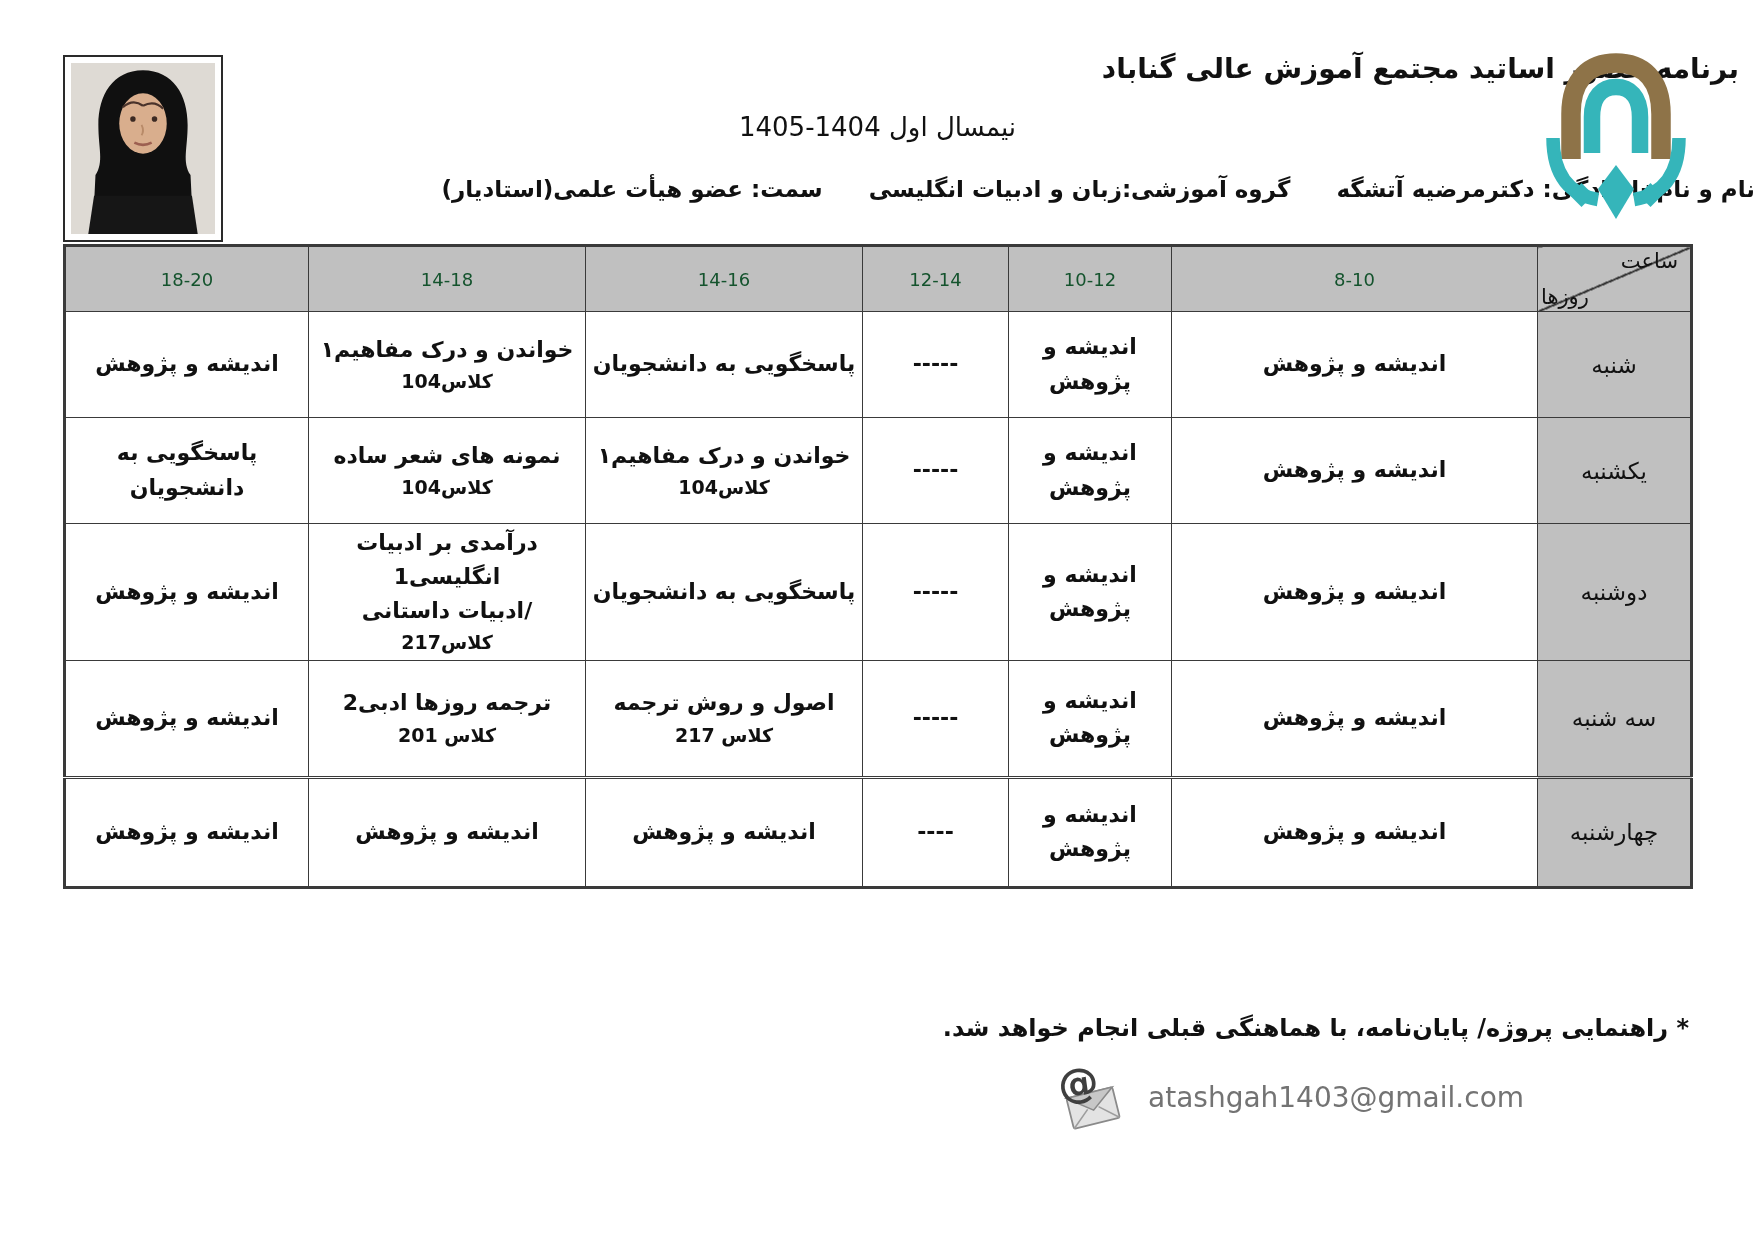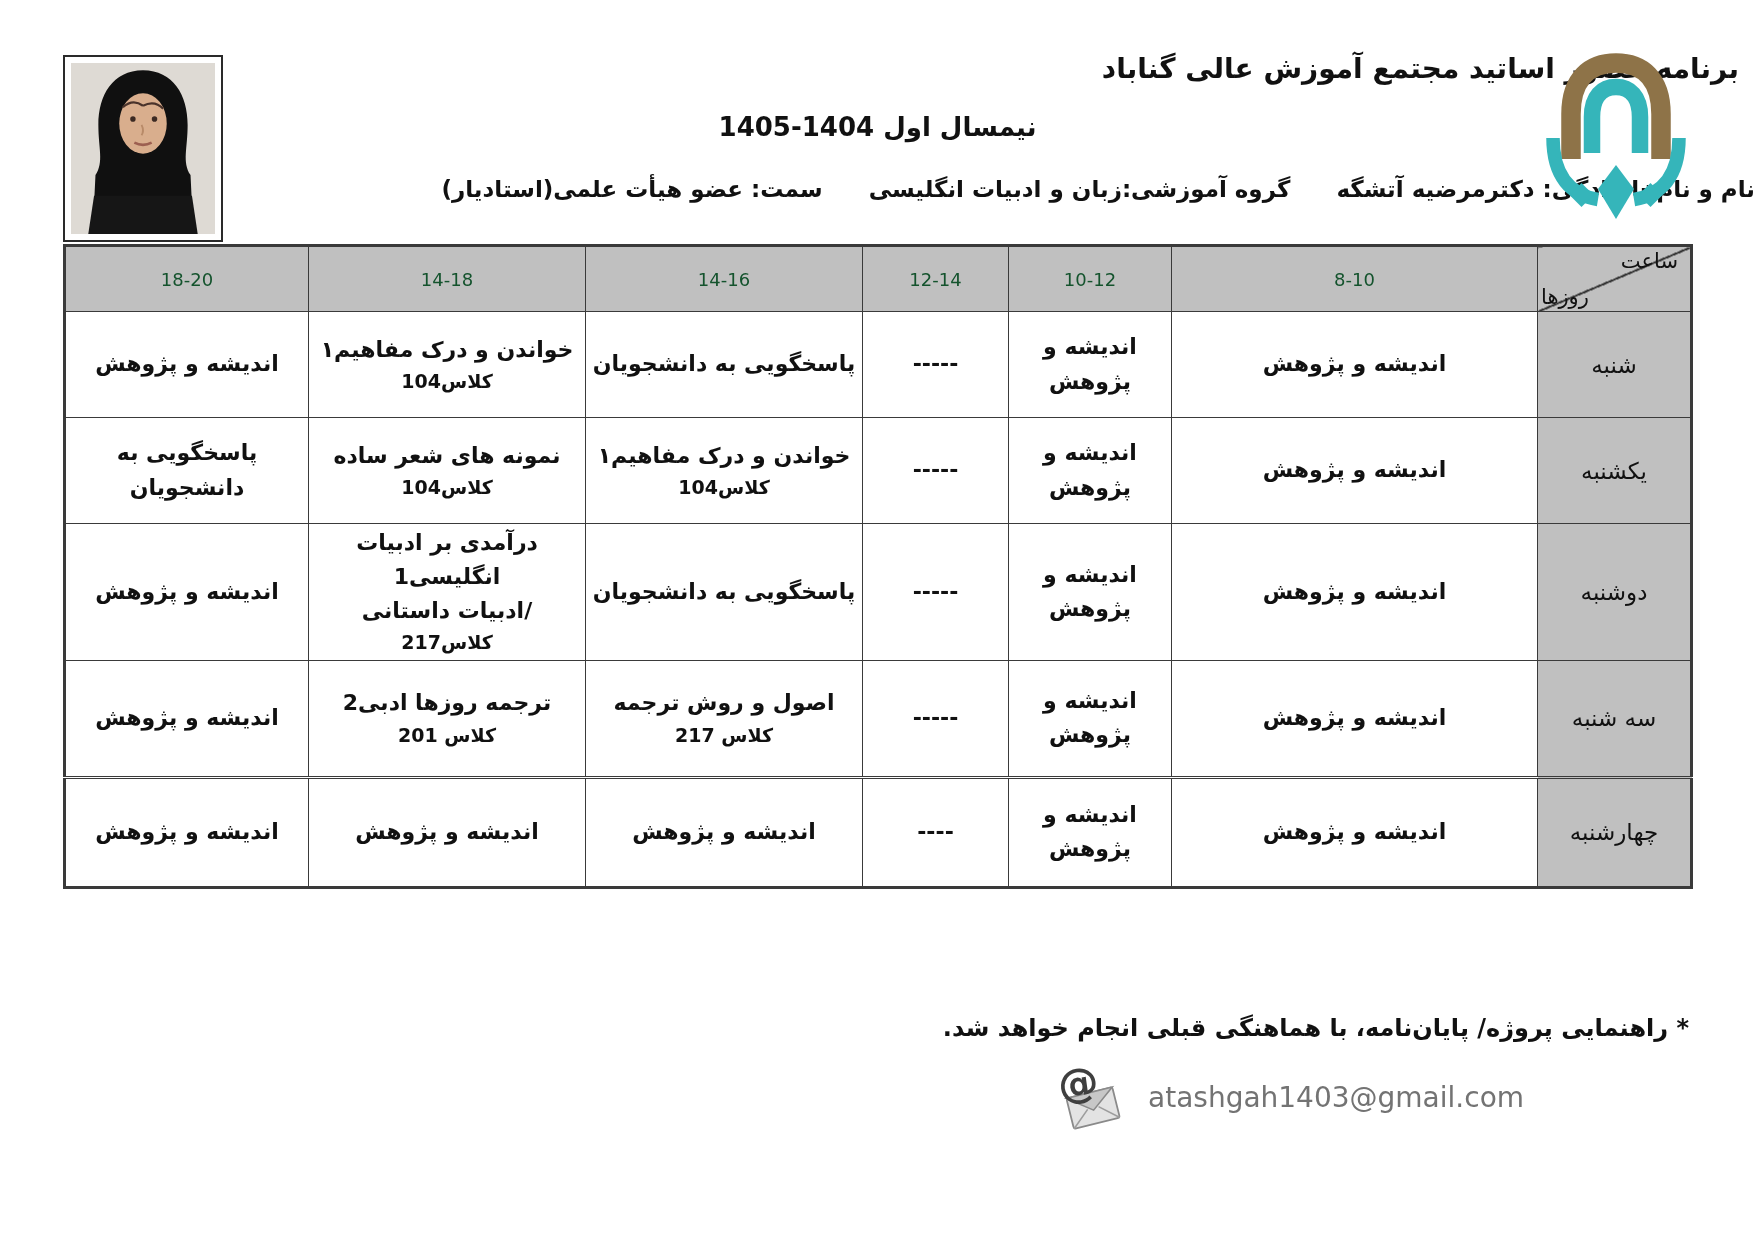--- a/index.html
+++ b/index.html
@@ -21,21 +21,21 @@
     background:#fff;border:2px solid #2a2a2a;padding:6px;
   }
   .photo-frame svg{width:100%;height:100%;display:block;}
 
   .page-title{
     position:absolute;top:52px;left:0;right:16px;text-align:right;
     font-size:28px;font-weight:bold;direction:rtl;
   }
   .semester{
     position:absolute;top:112px;left:0;right:0;text-align:center;
-    font-size:26px;font-weight:bold;direction:rtl;
+    font-size:26px;font-weight:normal;direction:rtl;
   }
   .info-line{
     position:absolute;top:176px;left:0;right:0;text-align:right;
     font-size:23px;font-weight:bold;direction:rtl;white-space:nowrap;
   }
   .info-line .seg{margin-left:38px;}
   .info-line .seg:last-child{margin-left:0;}
 
   .logo{position:absolute;top:48px;right:64px;width:150px;height:192px;}
   .logo svg{width:100%;height:100%;display:block;}

